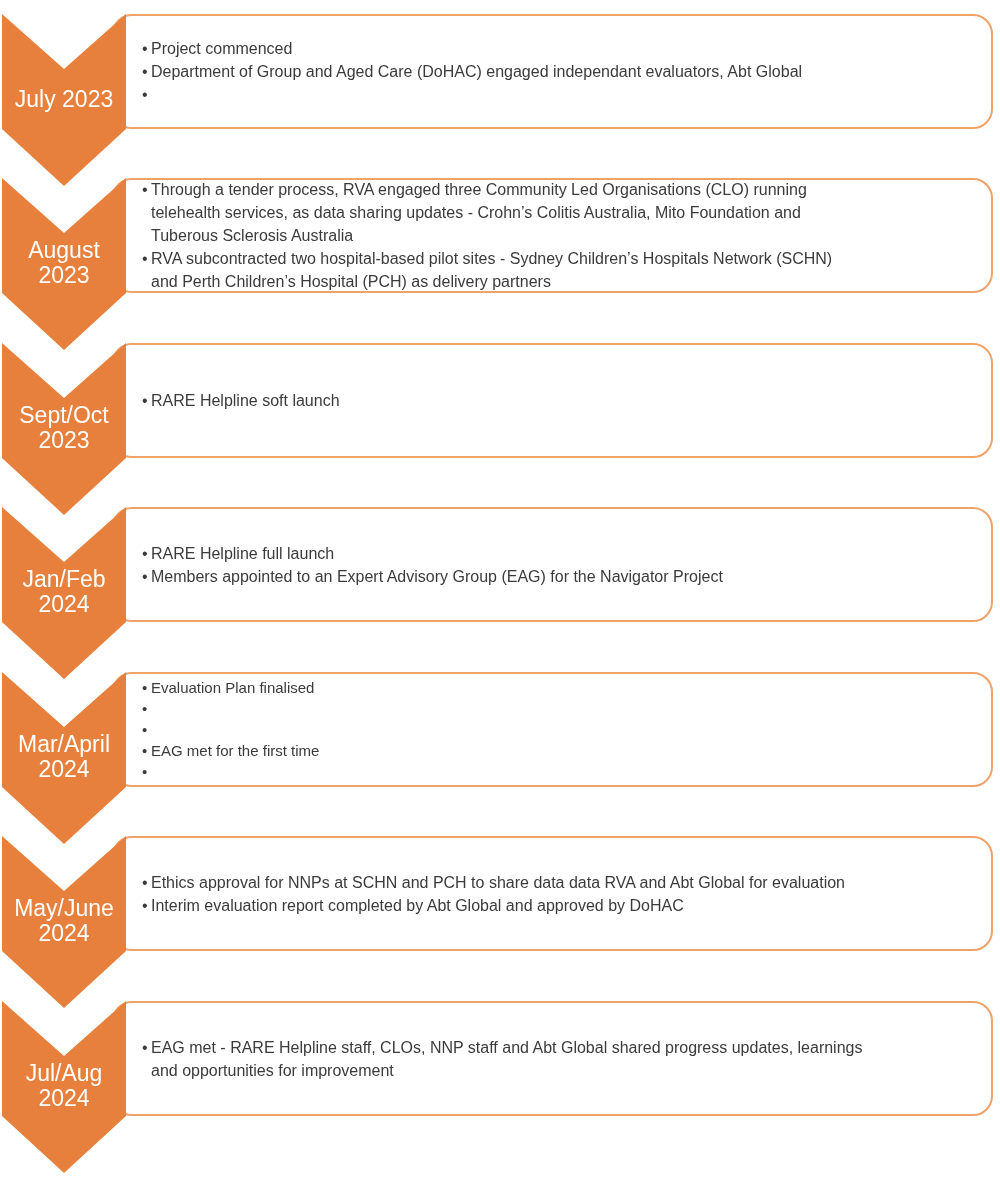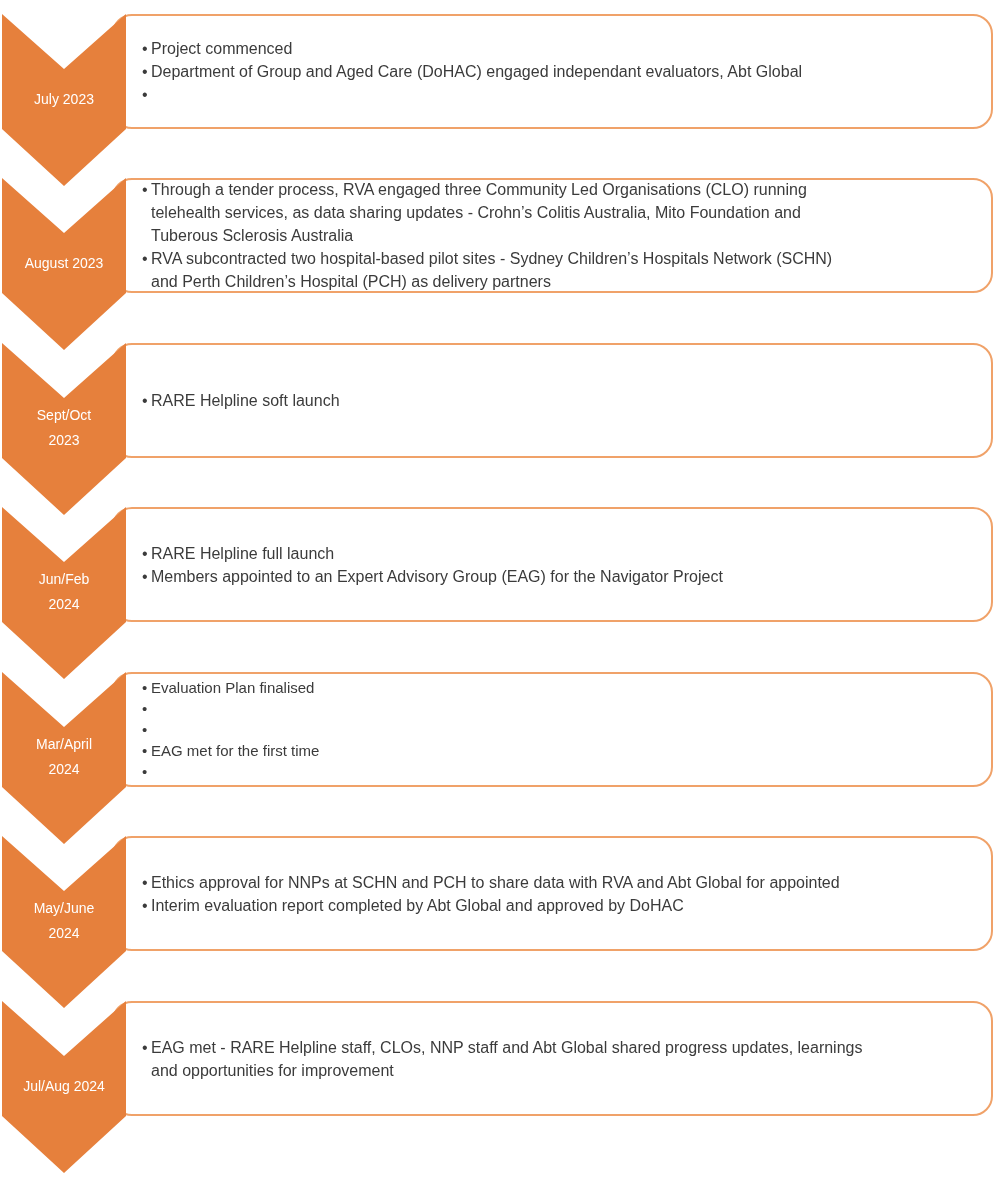--- a/index.html
+++ b/index.html
@@ -53,21 +53,21 @@
   }
   .chevron polygon{fill:var(--chevron);}
   .date{
     position:absolute;
     left:2px;top:56px;
     width:124px;height:58px;
     z-index:3;
     display:flex;align-items:center;justify-content:center;
     text-align:center;
     color:var(--date-text);
-    font-size:14px;line-height:25px;
+    font-size:23px;line-height:25px;
     white-space:pre-line;
   }
 </style>
 </head>
 <body>
 
 <div class="canvas">
 
   <section class="unit" style="top:14px">
     <div class="box">
@@ -138,21 +138,21 @@
           </p>
           <p class="li">
             <span class="dot">•</span>
             <span class="txt">Members appointed to an Expert Advisory Group (EAG) for the Navigator Project</span>
           </p>
         </div>
     </div>
     <svg class="chevron" viewBox="0 0 124 172" preserveAspectRatio="none" aria-hidden="true">
       <polygon points="0,0 62,55 124,0 124,115 62,172 0,115"></polygon>
     </svg>
-    <div class="date">Jun/Feb
+    <div class="date">Jan/Feb
 2024</div>
   </section>
 
   <section class="unit" style="top:672px">
     <div class="box small">
       <div class="box-content">
           <p class="li">
             <span class="dot">•</span>
             <span class="txt">Evaluation Plan finalised</span>
           </p>
@@ -176,21 +176,21 @@
     </svg>
     <div class="date">Mar/April
 2024</div>
   </section>
 
   <section class="unit" style="top:836px">
     <div class="box">
       <div class="box-content">
           <p class="li">
             <span class="dot">•</span>
-            <span class="txt">Ethics approval for NNPs at SCHN and PCH to share data with RVA and Abt Global for appointed</span>
+            <span class="txt">Ethics approval for NNPs at SCHN and PCH to share data data RVA and Abt Global for evaluation</span>
           </p>
           <p class="li">
             <span class="dot">•</span>
             <span class="txt">Interim evaluation report completed by Abt Global and approved by DoHAC</span>
           </p>
         </div>
     </div>
     <svg class="chevron" viewBox="0 0 124 172" preserveAspectRatio="none" aria-hidden="true">
       <polygon points="0,0 62,55 124,0 124,115 62,172 0,115"></polygon>
     </svg>

